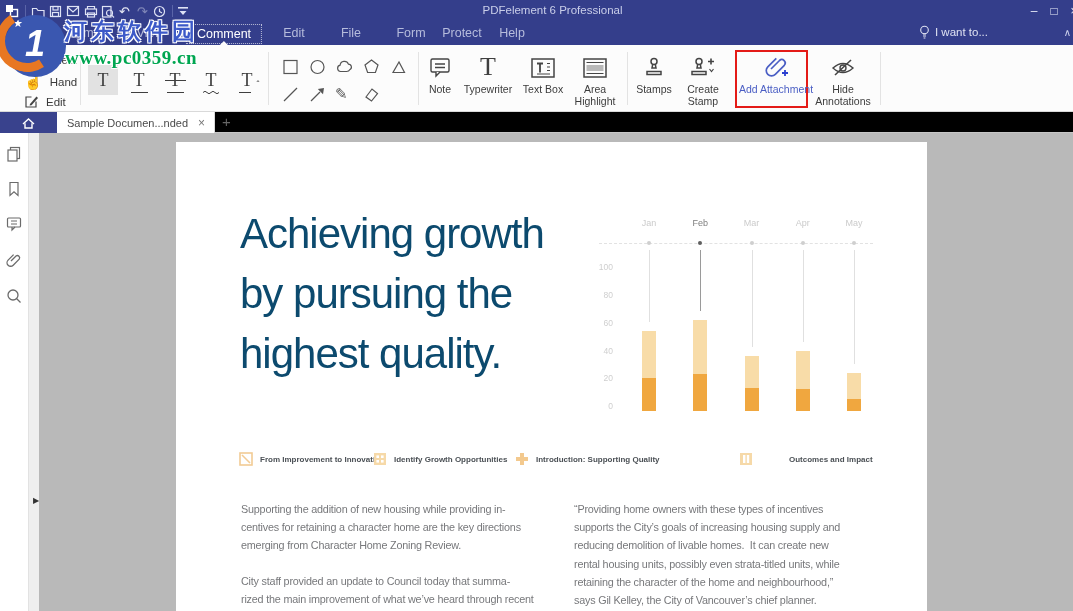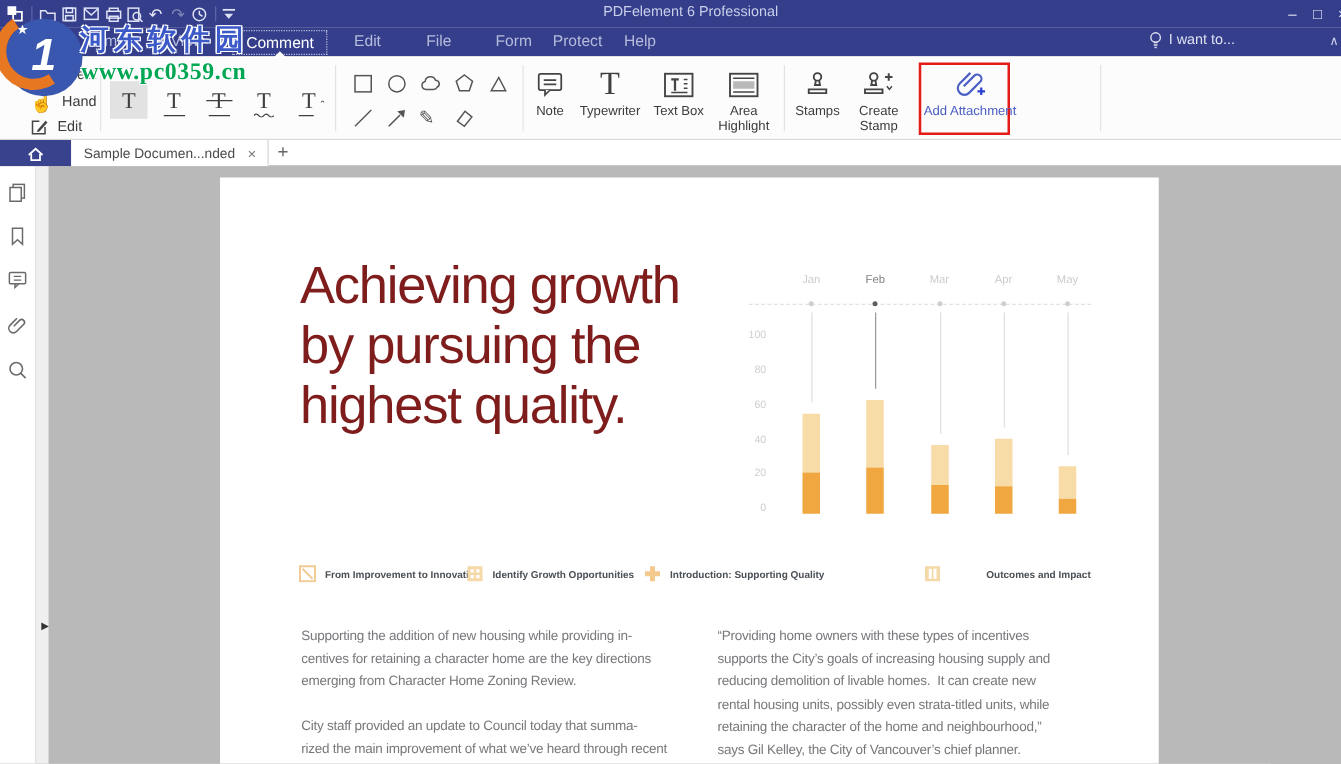--- a/index.html
+++ b/index.html
@@ -33,38 +33,38 @@
   .t-under { position:absolute; left:-3px; bottom:-3px; width:17px; height:0; border-bottom:1.5px solid #3F3F3F; }
   .t-strike { position:absolute; left:-5px; top:10px; width:21px; height:0; border-bottom:1.3px solid #3F3F3F; }
   .t-caret { position:absolute; right:-7px; bottom:-4px; font-size:9px; color:#3F3F3F; font-family:"Liberation Sans",sans-serif; }
   .shp { position:absolute; width:20px; height:20px; }
   .bigbtn { position:absolute; top:7px; text-align:center; color:#3C3C3C; font-size:10.5px; line-height:12px; }
   .bigbtn .ic { height:28px; display:flex; align-items:flex-end; justify-content:center; margin-bottom:3px; }
   .redbox { position:absolute; left:735px; top:5px; width:73px; height:58px; border:2px solid #E41B17; }
   .blue { color:#4A5EC4; }
 
   
-  .tabbar { position:absolute; left:0; top:112px; width:1073px; height:21px; background:#ffffff; border-bottom:1px solid #C6C6C6; }
+  .tabbar { position:absolute; left:0; top:112px; width:1073px; height:21px; background:#000000; border-bottom:1px solid #C6C6C6; }
   .homebtn { position:absolute; left:0; top:0; width:57px; height:21px; background:#39428D; display:flex; align-items:center; justify-content:center; }
   .doctab { position:absolute; left:57px; top:0; width:158px; height:21px; background:#FFFFFF; border-right:1px solid #D8D8D8; display:flex; align-items:center; }
   .doctab .t-title { font-size:11px; color:#4A4A4A; margin-left:10px; flex:1; white-space:nowrap; overflow:hidden; }
   .t-close { font-size:12px; color:#777; margin:0 9px; }
   .newtab { position:absolute; left:222px; top:1px; font-size:15px; color:#666; }
 
   
   .main { position:absolute; left:0; top:133px; width:1073px; height:478px; }
   .sidebar { position:absolute; left:0; top:0; width:28px; height:478px; background:#FFFFFF; }
   .gutter { position:absolute; left:28px; top:0; width:11px; height:478px; background:#EFEFEF; border-left:1px solid #E2E2E2; }
   .sb-ic { position:absolute; left:5px; }
   .sb-expand { position:absolute; left:33px; top:363px; font-size:8px; color:#333; }
   .canvas { position:absolute; left:39px; top:0; width:1034px; height:478px; background:#B9B9B9; }
   .page { position:absolute; left:137px; top:9px; width:751px; height:469px; background:#FFFFFF; overflow:hidden; }
 
   
-  .heading { position:absolute; left:64px; top:62px; font-size:42px; line-height:48px; letter-spacing:-1px; color:#7f1d1d; white-space:pre-line; }
+  .heading { position:absolute; left:64px; top:62px; font-size:42px; line-height:60px; letter-spacing:-1px; color:#0c4a6e; white-space:pre-line; }
   .subtitle { position:absolute; left:65px; top:228px; font-size:14px; line-height:24px; color:#68696D; white-space:pre-line; }
   .feature { position:absolute; top:310px; display:flex; align-items:center; gap:7px; }
   .feature .flabel { font-size:8px; font-weight:bold; color:#4B5055; white-space:nowrap; }
   .col { position:absolute; top:358px; font-size:10.8px; line-height:18.2px; letter-spacing:-0.2px; color:#77787B; }
   .col p { white-space:pre; margin:0 0 17px 0; }
 
   
   .chart { position:absolute; left:420px; top:74px; width:285px; height:205px; }
   .c-month { position:absolute; top:2px; width:44px; text-align:center; font-size:9px; color:#CBCBCB; }
   .c-month.hi { color:#7E7E7E; }
@@ -326,20 +326,30 @@
   <div class="bigbtn" style="left:738px; width:76px">
     <div class="ic">
         <svg width="30" height="26" fill="none">
           <path d="M10 15 l8.5-8.5 a3.4 3.4 0 0 1 4.8 4.8 l-9 9 a5.3 5.3 0 0 1 -7.5-7.5 l8.5-8.5" stroke="#4A5EC4" stroke-width="1.7"></path>
           <path d="M24 16v6M21 19h6" stroke="#2B3FD0" stroke-width="1.8"></path>
         </svg>
       </div>
     <div class="blue">Add Attachment</div>
   </div>
 
+  <div class="bigbtn" style="left:810px; width:66px">
+    <div class="ic">
+        <svg width="26" height="24" fill="none" stroke="#444" stroke-width="1.4">
+          <path d="M3 12 q10 -9 20 0 q-10 9 -20 0z"></path>
+          <circle cx="13" cy="12" r="3"></circle>
+          <line x1="5" y1="19" x2="21" y2="4" stroke-width="1.6"></line>
+        </svg>
+      </div>
+    <div>Hide Annotations</div>
+  </div>
 
   <div class="vdiv" style="left:880px"></div>
 </div>
 
 <div class="tabbar">
   <div class="homebtn">
     <svg width="15" height="14" fill="none" stroke="#fff" stroke-width="1.4">
         <path d="M2 8 L7.5 3 L13 8"></path>
         <path d="M4 7.2 V12 H11 V7.2"></path>
       </svg>

